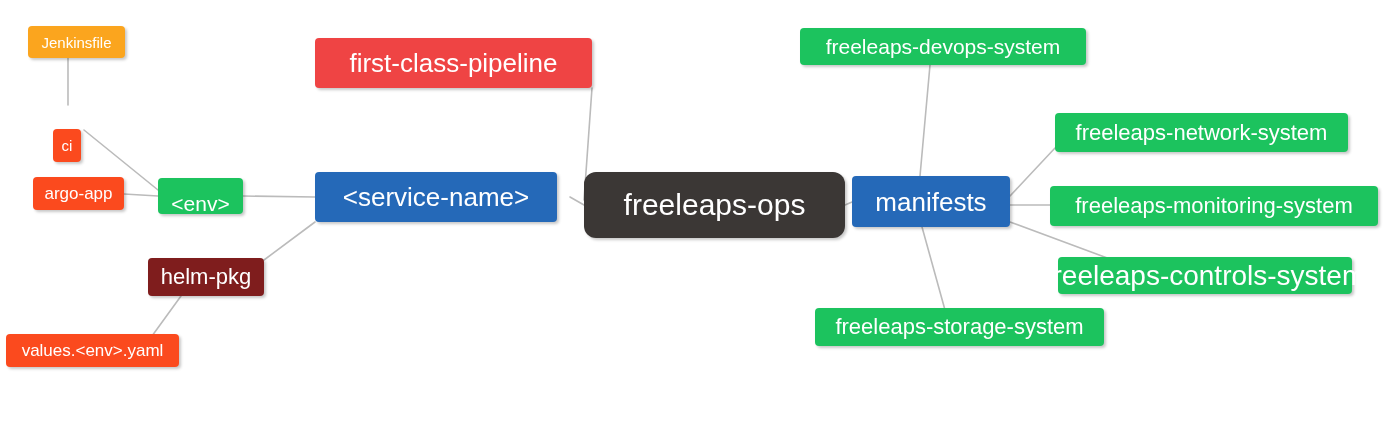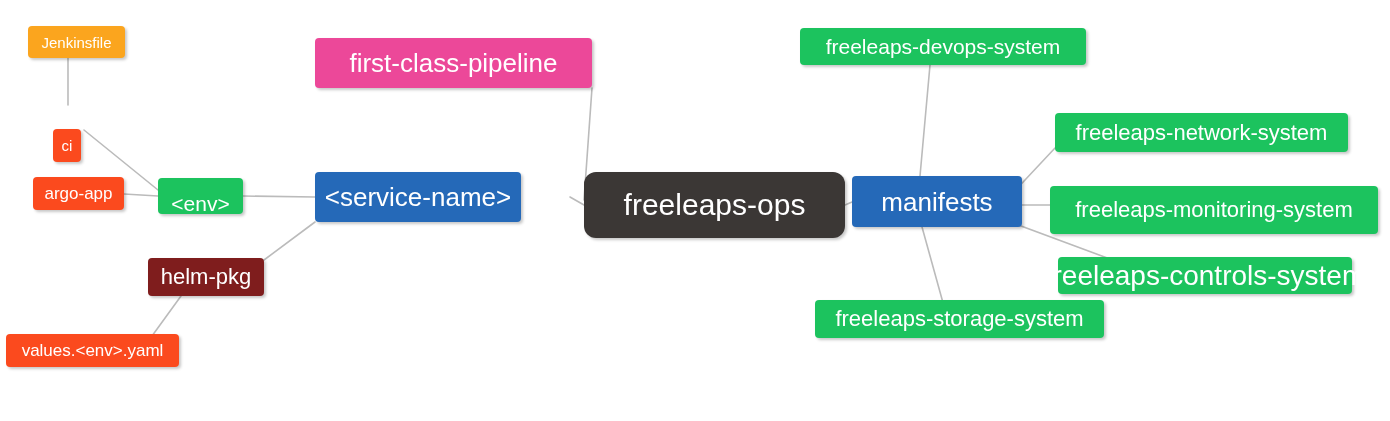--- a/index.html
+++ b/index.html
@@ -61,27 +61,27 @@
       <path d="M920,176 L930,65" stroke="#bbbbbb" stroke-width="1.6" fill="none" stroke-linecap="round"></path>
       <path d="M1010,196 L1055,148" stroke="#bbbbbb" stroke-width="1.6" fill="none" stroke-linecap="round"></path>
       <path d="M1010,205 L1050,205" stroke="#bbbbbb" stroke-width="1.6" fill="none" stroke-linecap="round"></path>
       <path d="M1010,222 L1110,259" stroke="#bbbbbb" stroke-width="1.6" fill="none" stroke-linecap="round"></path>
       <path d="M922,227 L945,310" stroke="#bbbbbb" stroke-width="1.6" fill="none" stroke-linecap="round"></path>
     </svg>
   <div id="node-layer">
       <div class="node root" style="left: 584px; top: 172px; width: 261px; height: 66px; background: rgb(59, 55, 53); font-size: 30px;">
         <span>freeleaps-ops</span>
       </div>
-      <div class="node" style="left: 315px; top: 172px; width: 206px; height: 50px; background: rgb(37, 105, 184); font-size: 26px;">
+      <div class="node" style="left: 315px; top: 172px; width: 242px; height: 50px; background: rgb(37, 105, 184); font-size: 26px;">
         <span>&lt;service-name&gt;</span>
       </div>
-      <div class="node" style="left: 315px; top: 38px; width: 277px; height: 50px; background: #ec4899; font-size: 26px;">
+      <div class="node" style="left: 315px; top: 38px; width: 277px; height: 50px; background: #ef4444; font-size: 26px;">
         <span>first-class-pipeline</span>
       </div>
-      <div class="node" style="left: 852px; top: 176px; width: 170px; height: 51px; background: rgb(37, 105, 184); font-size: 26px;">
+      <div class="node" style="left: 852px; top: 176px; width: 158px; height: 51px; background: rgb(37, 105, 184); font-size: 26px;">
         <span>manifests</span>
       </div>
       <div class="node" style="left: 158px; top: 178px; width: 85px; height: 36px; background: rgb(28, 195, 94); font-size: 21px; align-items: flex-end;">
         <span>&lt;env&gt;</span>
       </div>
       <div class="node" style="left: 148px; top: 258px; width: 116px; height: 38px; background: #7f1d1d; font-size: 22px;">
         <span>helm-pkg</span>
       </div>
       <div class="node" style="left: 53px; top: 105px; width: 28px; height: 33px; background: rgb(251, 74, 30); font-size: 15px; margin-top: 24px;">
         <span>ci</span>
@@ -94,23 +94,23 @@
       </div>
       <div class="node" style="left: 6px; top: 334px; width: 173px; height: 33px; background: rgb(251, 74, 30); font-size: 17px;">
         <span>values.&lt;env&gt;.yaml</span>
       </div>
       <div class="node" style="left: 800px; top: 28px; width: 286px; height: 37px; background: rgb(28, 195, 94); font-size: 21px;">
         <span>freeleaps-devops-system</span>
       </div>
       <div class="node" style="left: 1055px; top: 113px; width: 293px; height: 39px; background: rgb(28, 195, 94); font-size: 22px;">
         <span>freeleaps-network-system</span>
       </div>
-      <div class="node" style="left: 1050px; top: 186px; width: 328px; height: 48px; background: rgb(28, 195, 94); font-size: 22px;">
+      <div class="node" style="left: 1050px; top: 186px; width: 328px; height: 40px; background: rgb(28, 195, 94); font-size: 22px;">
         <span>freeleaps-monitoring-system</span>
       </div>
       <div class="node" style="left: 1058px; top: 257px; width: 294px; height: 37px; background: rgb(28, 195, 94); font-size: 28px;">
         <span>freeleaps-controls-system</span>
       </div>
-      <div class="node" style="left: 815px; top: 300px; width: 289px; height: 38px; background: rgb(28, 195, 94); font-size: 22px;">
+      <div class="node" style="left: 815px; top: 308px; width: 289px; height: 38px; background: rgb(28, 195, 94); font-size: 22px;">
         <span>freeleaps-storage-system</span>
       </div>
     </div>
 </div>
 
 </body></html>

